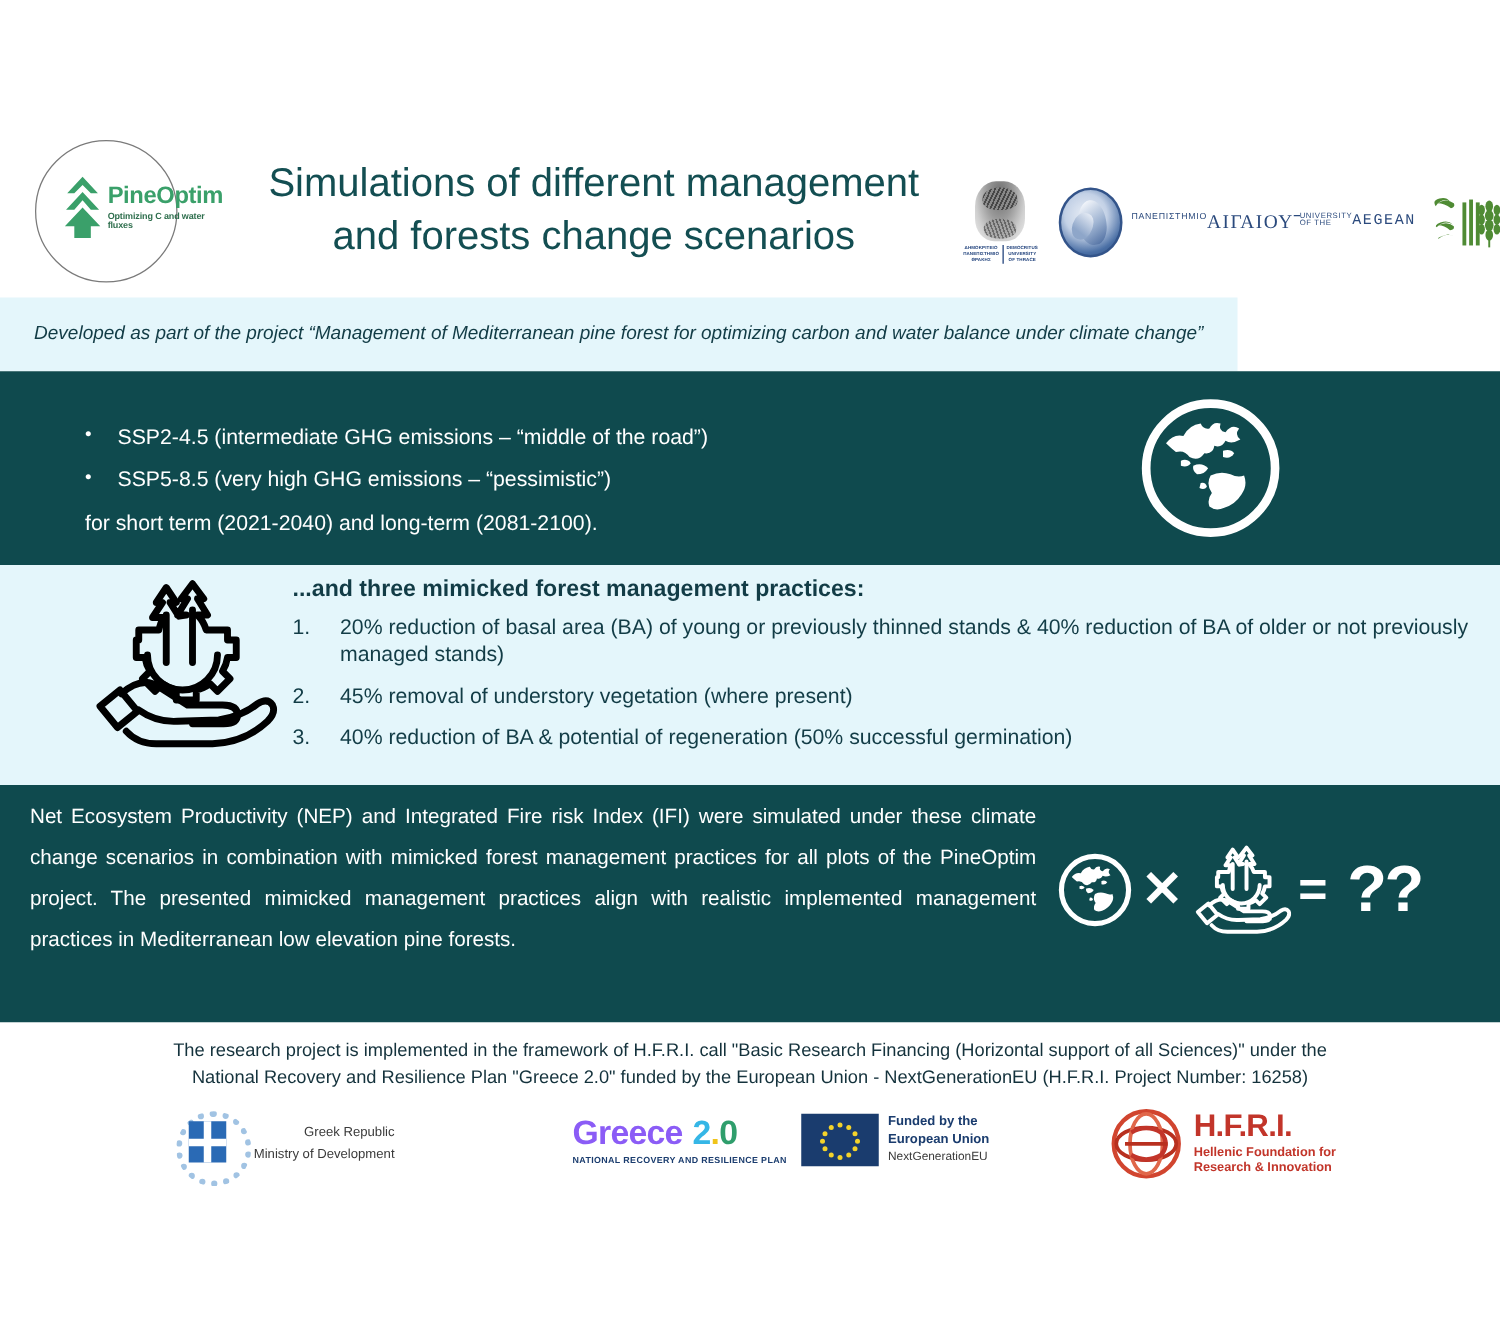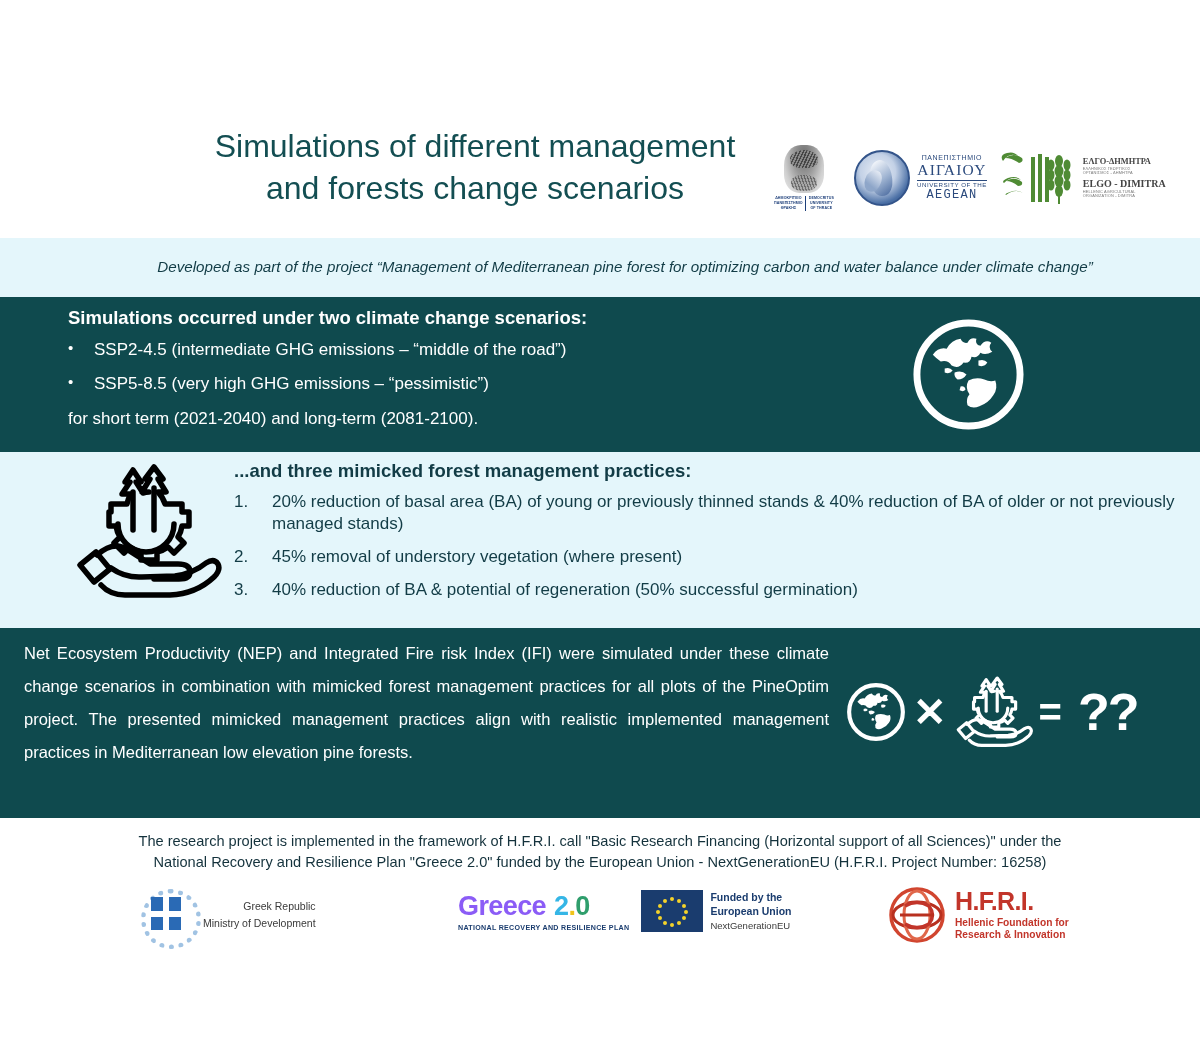--- a/index.html
+++ b/index.html
@@ -158,21 +158,21 @@
     transform: rotate(-8deg);
   }
   .aeg-seal:after {
     content:"";
     position:absolute; left:9px; top:18px; width:16px; height:22px;
     border-radius: 50% 40% 50% 45%;
     background: linear-gradient(200deg, #eef2f9 0%, #8ea6c9 70%);
     transform: rotate(18deg);
   }
   .aeg-text {
-    display:flex; flex-direction:column; align-items:center;
+    display:flex; flex-direction:row; 
     color:#2b4a7d; line-height:1.08;
   }
   .aeg-l1 { font-size: 7px; letter-spacing: .6px; }
   .aeg-l2 { font-size: 15.5px; letter-spacing: 1.2px; font-family:"Liberation Serif", serif; }
   .aeg-rule { width: 100%; height:1px; background:#2b4a7d; margin:2px 0 1px; }
   .aeg-l3 { font-size: 6.2px; letter-spacing: .5px; }
   .aeg-l4 { font-size: 12px; letter-spacing: 1.3px; font-family:Liberation Mono, monospace; }
 
   
   .elgo-logo { display:flex; align-items:center; gap:6px; }
@@ -182,26 +182,26 @@
   .elgo-t2 { font-size: 3.9px; color:#7a7a7a; letter-spacing:.15px; }
   .elgo-t3 { font-size: 3.9px; color:#7a7a7a; letter-spacing:.15px; margin-bottom:2.5px;}
   .elgo-t4 { font-size: 10px; font-weight:600; color:#444; font-family:"Liberation Serif", serif;}
   .elgo-t5 { font-size: 3.9px; color:#7a7a7a; letter-spacing:.15px;}
   .elgo-t6 { font-size: 3.9px; color:#7a7a7a; letter-spacing:.15px;}
 
   
   .subtitle-band {
     position: absolute;
     left: 0; top: 238px;
-    width: 1200px;
+    width: 990px;
     height: 59px;
     background: #e4f6fb;
     display: flex;
     align-items: center;
-    justify-content: flex-end;
+    justify-content: flex-start;
   }
   .subtitle-text {
     width: 1150px;
     text-align: center;
     font-style: italic;
     font-size: 15.2px;
     line-height: 1.32;
     color: #123c46;
   }
 
@@ -355,21 +355,21 @@
 
   
   .greece20 { position:absolute; left: 458px; top: 6px; display:flex; align-items:center; gap:0px; }
   .g20-left { display:flex; flex-direction:column; padding-right:12px; }
   .g20-row { display:flex; align-items:baseline; gap:8px; }
   .g20-greece { font-size: 27px; font-weight:bold; color:#8b5cf6; letter-spacing:-.6px;}
   .g20-2 { font-size: 27px; font-weight:bold; color:#35b6e6; letter-spacing:-.6px;}
   .g20-dot { font-size: 27px; font-weight:bold; color:#f0c419; letter-spacing:-.6px;}
   .g20-0 { font-size: 27px; font-weight:bold; color:#2f9e6c; letter-spacing:-.6px;}
   .g20-sub { font-size: 7.1px; font-weight:bold; color:#1a3c6e; letter-spacing:.3px; margin-top:2px;}
-  .eu-block { display:flex; align-items:flex-start; gap:7px; }
+  .eu-block { display:flex; align-items:flex-end; gap:7px; }
   .eu-flag {
     width: 62px; height: 42px; background:#1a3c6e; position:relative;
   }
   .eu-star {
     position:absolute; width:4px; height:4px; background:#f4d32a; border-radius:50%;
   }
   .eu-txt { display:flex; flex-direction:column; line-height:1.35;}
   .eu-t1 { font-size:10.5px; font-weight:bold; color:#1a3c6e;}
   .eu-t2 { font-size:10.5px; font-weight:bold; color:#1a3c6e;}
   .eu-t3 { font-size:9.5px; color:#3a3a3a; margin-top:2px;}
@@ -382,20 +382,36 @@
   .hfri-t2 { font-size: 10.2px; font-weight:bold; color:#c2352a; line-height:1.2; margin-top:3px;}
   .hfri-t3 { font-size: 10.2px; font-weight:bold; color:#c2352a; line-height:1.2;}
 </style>
 </head>
 <body>
 
 <div class="poster">
 
   <div class="header">
 
+    <div class="logo-badge">
+      <div class="logo-circle"></div>
+      <div class="logo-inner">
+        <svg width="34" height="54" viewBox="0 0 34 54">
+          <g fill="#3aa06a">
+            <path d="M17 2 L30 16 L24 16 L17 9 L10 16 L4 16 Z"></path>
+            <path d="M17 15 L31 30 L24 30 L17 22 L10 30 L3 30 Z"></path>
+            <path d="M17 28 L32 44 L24 44 L24 54 L10 54 L10 44 L2 44 Z"></path>
+          </g>
+        </svg>
+        <div class="logo-text-wrap">
+          <div class="logo-name">PineOptim</div>
+          <div class="logo-tagline">Optimizing C and water fluxes</div>
+        </div>
+      </div>
+    </div>
 
     <div class="header-title">
       <span class="line">Simulations of different management</span>
       <span class="line">and forests change scenarios</span>
     </div>
 
     <div class="header-logos">
 
       <div class="duth-logo">
         <div class="duth-face"></div>
@@ -461,21 +477,20 @@
       </div>
 
     </div>
   </div>
 
   <div class="subtitle-band">
     <div class="subtitle-text">Developed as part of the project “Management of Mediterranean pine forest for optimizing carbon and water balance under climate change”</div>
   </div>
 
   <div class="scenarios">
-    <div class="sc-head">Simulations occurred under two climate change scenarios:</div>
     <div class="sc-list">
       <div class="sc-li">
         <span class="sc-bullet">•</span>
         <span>SSP2-4.5 (intermediate GHG emissions – “middle of the road”)</span>
       </div>
       <div class="sc-li">
         <span class="sc-bullet">•</span>
         <span>SSP5-8.5 (very high GHG emissions – “pessimistic”)</span>
       </div>
     </div>

